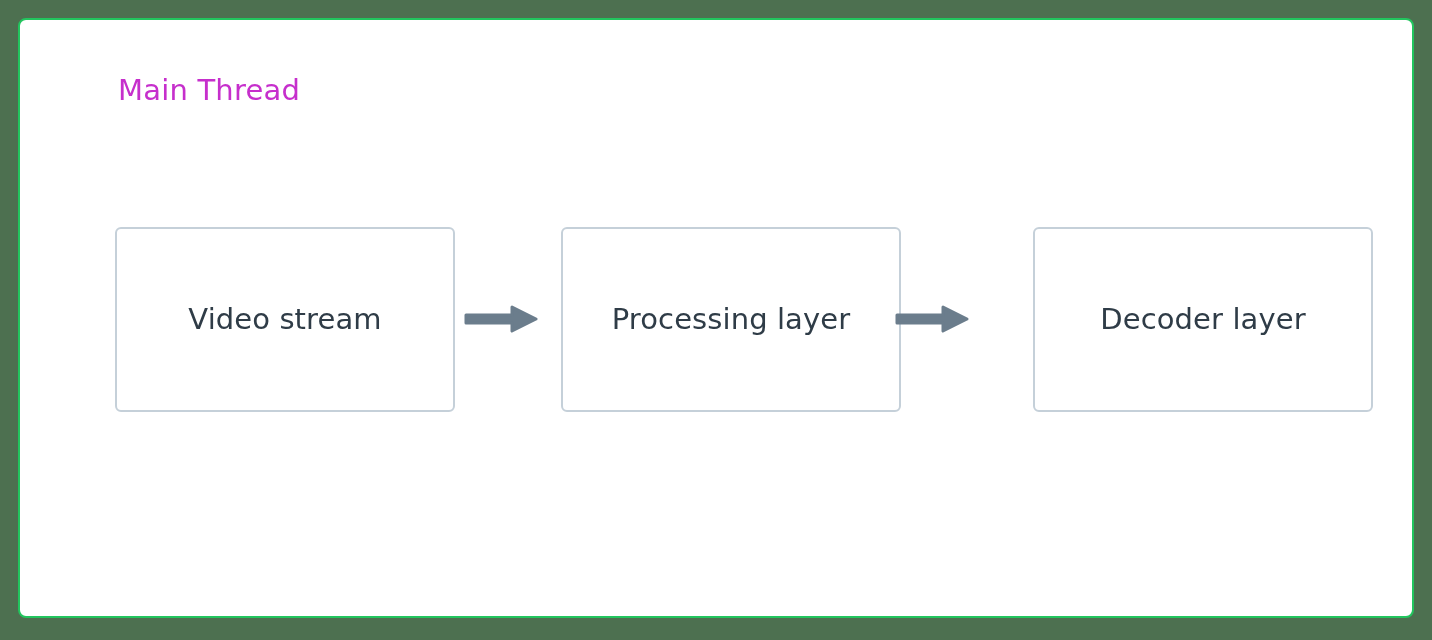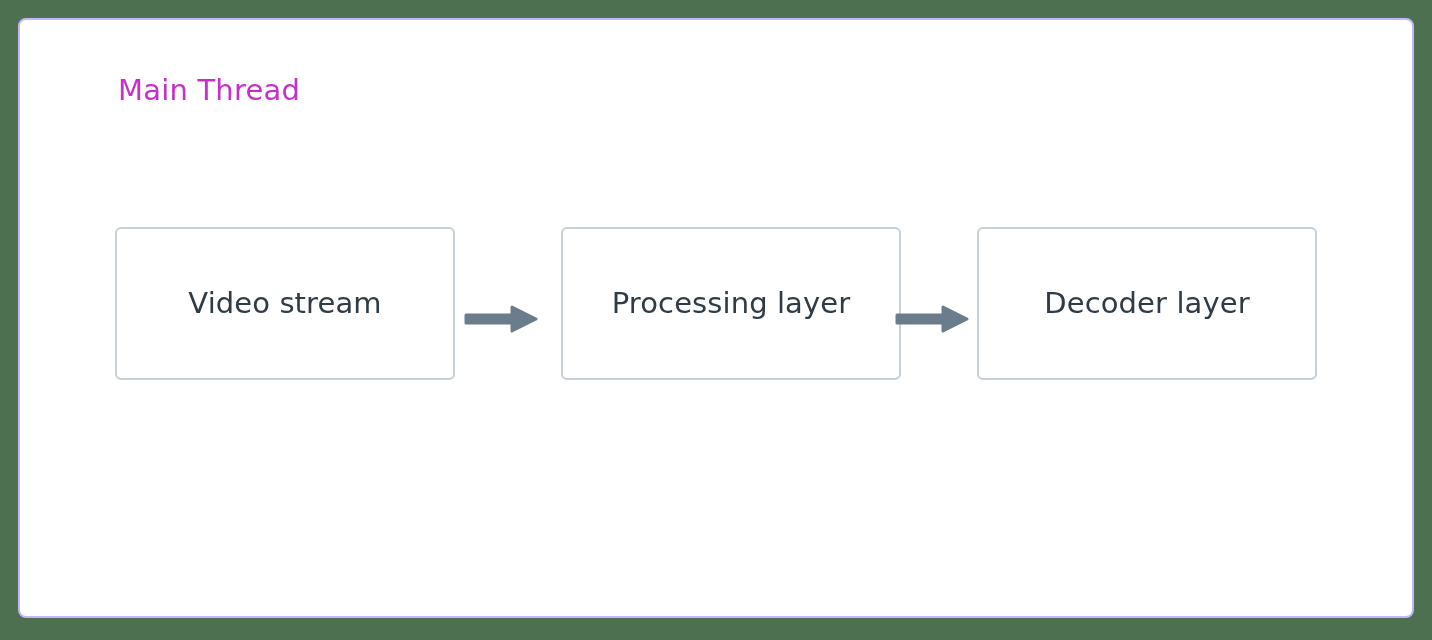--- a/index.html
+++ b/index.html
@@ -22,21 +22,21 @@
 
   
   .subgraph {
     position: absolute;
     left: 18px;
     top: 18px;
     width: 1396px;
     height: 600px;
     box-sizing: border-box;
     background: #ffffff;
-    border: 2px solid #c4b5fd;
+    border: 2px solid #22c55e;
     border-radius: 8px;
   }
 
   .subgraph-title {
     position: absolute;
     left: 98px;
     top: 56px;
     font-size: 29px;
     font-weight: 400;
     color: #c62fcc;
@@ -50,33 +50,33 @@
     position: absolute;
     box-sizing: border-box;
     background: #ffffff;
     border: 2px solid #c5d0d9;
     border-radius: 6px;
     display: flex;
     align-items: center;
     justify-content: center;
     top: 227px;
     width: 340px;
-    height: 153px;
+    height: 185px;
   }
   .node-label {
     font-size: 29px;
     color: #2f3c47;
     line-height: 1;
     white-space: nowrap;
     letter-spacing: 0.1px;
   }
 
   #node-0 { left: 115px; }
   #node-1 { left: 547px; margin-left: 14px; }
-  #node-2 { left: 977px; justify-content: center; }
+  #node-2 { left: 1033px; justify-content: center; }
 
   
   .edge {
     position: absolute;
     top: 303px;
     height: 32px;
     width: 76px;
   }
   #edge-0 { left: 462px; }
   #edge-1 { left: 893px; }

